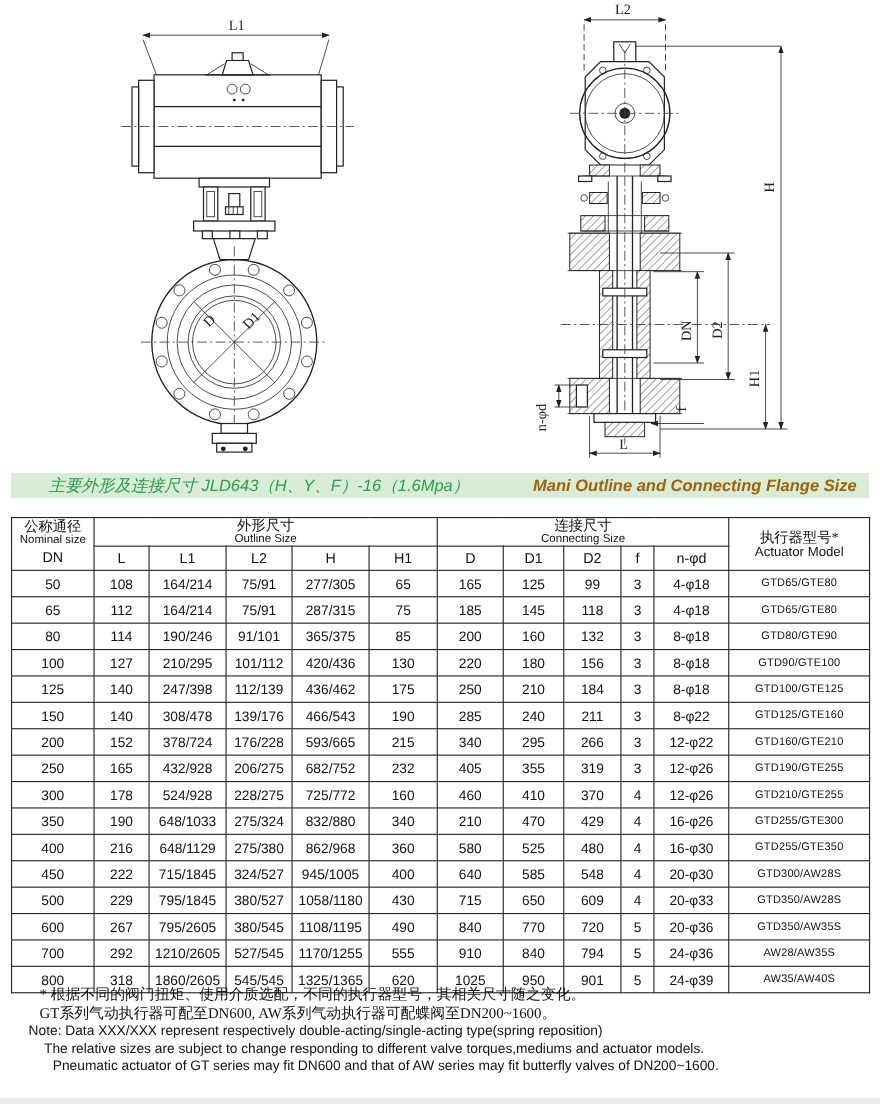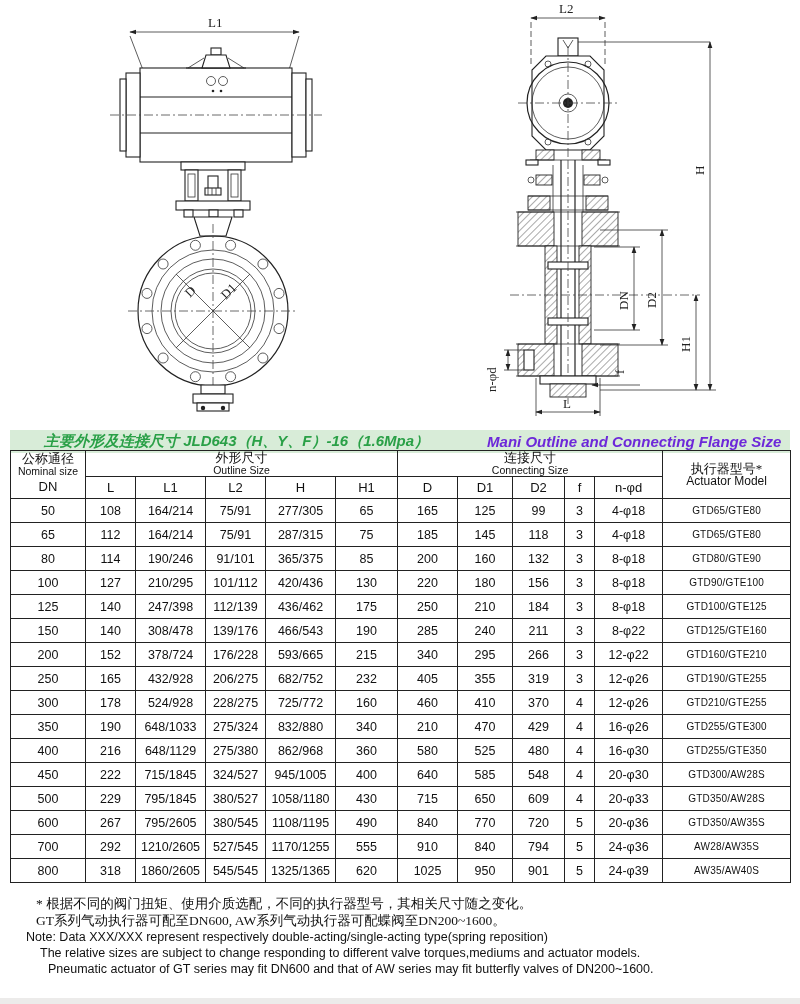--- a/index.html
+++ b/index.html
@@ -5,27 +5,27 @@
   html,body { margin:0; padding:0; background:#fff; }
   .page { position:relative; width:800px; height:1004px; background:#ffffff; overflow:hidden;
           font-family:"Liberation Sans", sans-serif; color:#111; }
 
   
   .drawings { position:absolute; top:0; left:0; width:800px; height:428px; }
 
   
   .title-bar { position:absolute; top:430px; left:10px; width:780px; height:23px;
                background:#d8ecd8; display:flex; align-items:center; }
-  .title-zh { margin-left:34px; font-size:15px; font-style:italic; font-weight:bold;
+  .title-zh { margin-left:34px; font-size:15px; font-style:italic; font-weight:normal;
               color:#2aa047; white-space:nowrap; }
   .title-en { margin-left:58px; font-size:15px; font-style:italic; font-weight:bold;
-              color:#6d28d9; white-space:nowrap; }
+              color:#a16207; white-space:nowrap; }
 
   
-  table.dim { position:absolute; top:450px; left:10px; width:780px;
+  table.dim { position:absolute; top:470px; left:10px; width:780px;
               border-collapse:collapse; table-layout:fixed; }
   table.dim th, table.dim td { border:1px solid #222; text-align:center; vertical-align:middle;
               padding:0; font-weight:normal; overflow:hidden; white-space:nowrap; }
   table.dim { border:1.5px solid #222; }
   .h-zh { font-size:13px; font-family:"Liberation Serif","DejaVu Serif",serif; line-height:14px; }
   .h-en { font-size:10.5px; line-height:11px; }
   .h-dn { font-size:13px; line-height:20px; }
   .hdr1 { height:26px; }
   .hdr2 th { height:21px; font-size:13px; }
   tbody td { height:23px; font-size:12.5px; }

